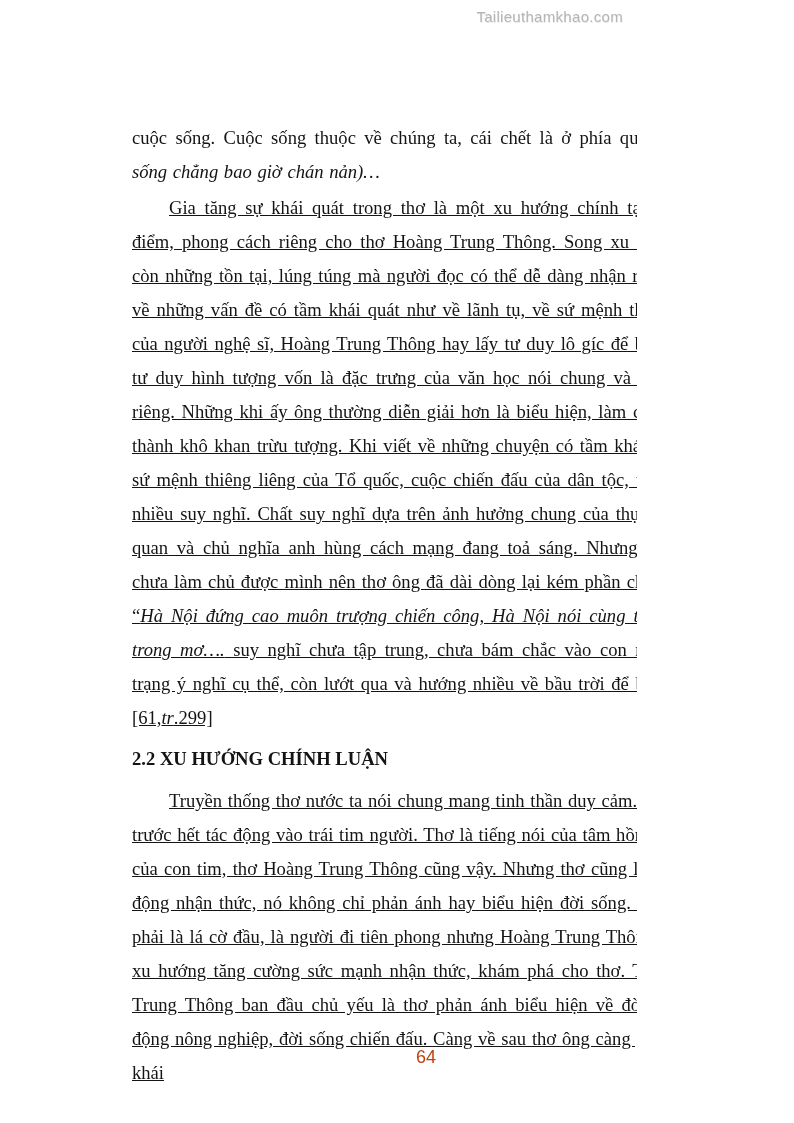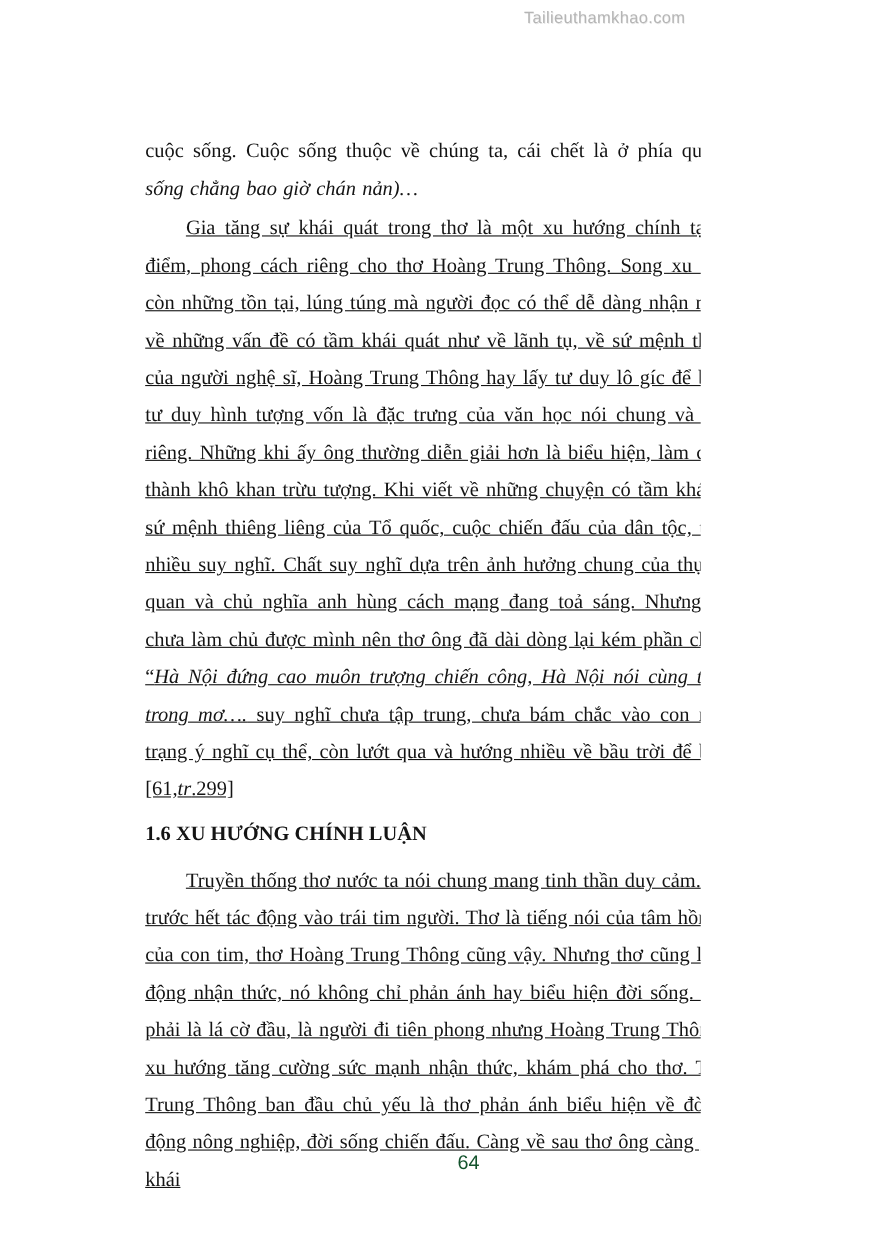--- a/index.html
+++ b/index.html
@@ -57,37 +57,37 @@
     text-align: left;
   }
   .page-number {
     position: absolute;
     top: 1047px;
     left: 132px;
     width: 588px;
     text-align: center;
     font-family: "Liberation Sans", "DejaVu Sans", sans-serif;
     font-size: 18px;
-    color: #14532d;
+    color: #c2410c;
   }
 </style>
 </head>
 <body>
 
 <div class="page">
 
   <div class="watermark">Tailieuthamkhao.com</div>
 
   <div class="body-column">
 
     <p class="para"><span>cuộc sống. Cuộc sống thuộc về chúng ta, cái chết là ở phía quân thù </span><span class="italic">(sự sống chẳng bao giờ chán nản)…</span></p>
 
     <p class="para indent"><span>Gia tăng sự khái quát trong thơ là một xu hướng chính tạo nên đặc điểm, phong cách riêng cho thơ Hoàng Trung Thông. Song xu hướng này còn những tồn tại, lúng túng mà người đọc có thể dễ dàng nhận ra. Khi viết về những vấn đề có tầm khái quát như về lãnh tụ, về sứ mệnh thiêng liêng của người nghệ sĩ, Hoàng Trung Thông hay lấy tư duy lô gíc để bù đắp cho tư duy hình tượng vốn là đặc trưng của văn học nói chung và thơ ca nói riêng. Những khi ấy ông thường diễn giải hơn là biểu hiện, làm cho bài thơ thành khô khan trừu tượng. Khi viết về những chuyện có tầm khái quát như sứ mệnh thiêng liêng của Tổ quốc, cuộc chiến đấu của dân tộc, thơ ông có nhiều suy nghĩ. Chất suy nghĩ dựa trên ảnh hưởng chung của thực tế khách quan và chủ nghĩa anh hùng cách mạng đang toả sáng. Nhưng nhiều khi chưa làm chủ được mình nên thơ ông đã dài dòng lại kém phần chân thật. Ở “</span><span class="italic">Hà Nội đứng cao muôn trượng chiến công, Hà Nội nói cùng tôi, Như đi trong mơ….</span><span> suy nghĩ chưa tập trung, chưa bám chắc vào con người, tâm trạng ý nghĩ cụ thể, còn lướt qua và hướng nhiều về bầu trời để bình luận”. [61,</span><span class="italic">tr</span><span>.299]</span></p>
 
-    <h2 class="heading">1.6 XU HƯỚNG CHÍNH LUẬN</h2>
+    <h2 class="heading">2.2 XU HƯỚNG CHÍNH LUẬN</h2>
 
     <p class="para indent"><span>Truyền thống thơ nước ta nói chung mang tinh thần duy cảm. Thơ nhằm trước hết tác động vào trái tim người. Thơ là tiếng nói của tâm hồn, tiếng hát của con tim, thơ Hoàng Trung Thông cũng vậy. Nhưng thơ cũng là một hoạt động nhận thức, nó không chỉ phản ánh hay biểu hiện đời sống. Tuy không phải là lá cờ đầu, là người đi tiên phong nhưng Hoàng Trung Thông cũng có xu hướng tăng cường sức mạnh nhận thức, khám phá cho thơ. Thơ Hoàng Trung Thông ban đầu chủ yếu là thơ phản ánh biểu hiện về đời sống lao động nông nghiệp, đời sống chiến đấu. Càng về sau thơ ông càng gia tăng sự khái</span></p>
 
   </div>
 
   <div class="page-number">64</div>
 
 </div>
 
 </body></html>

